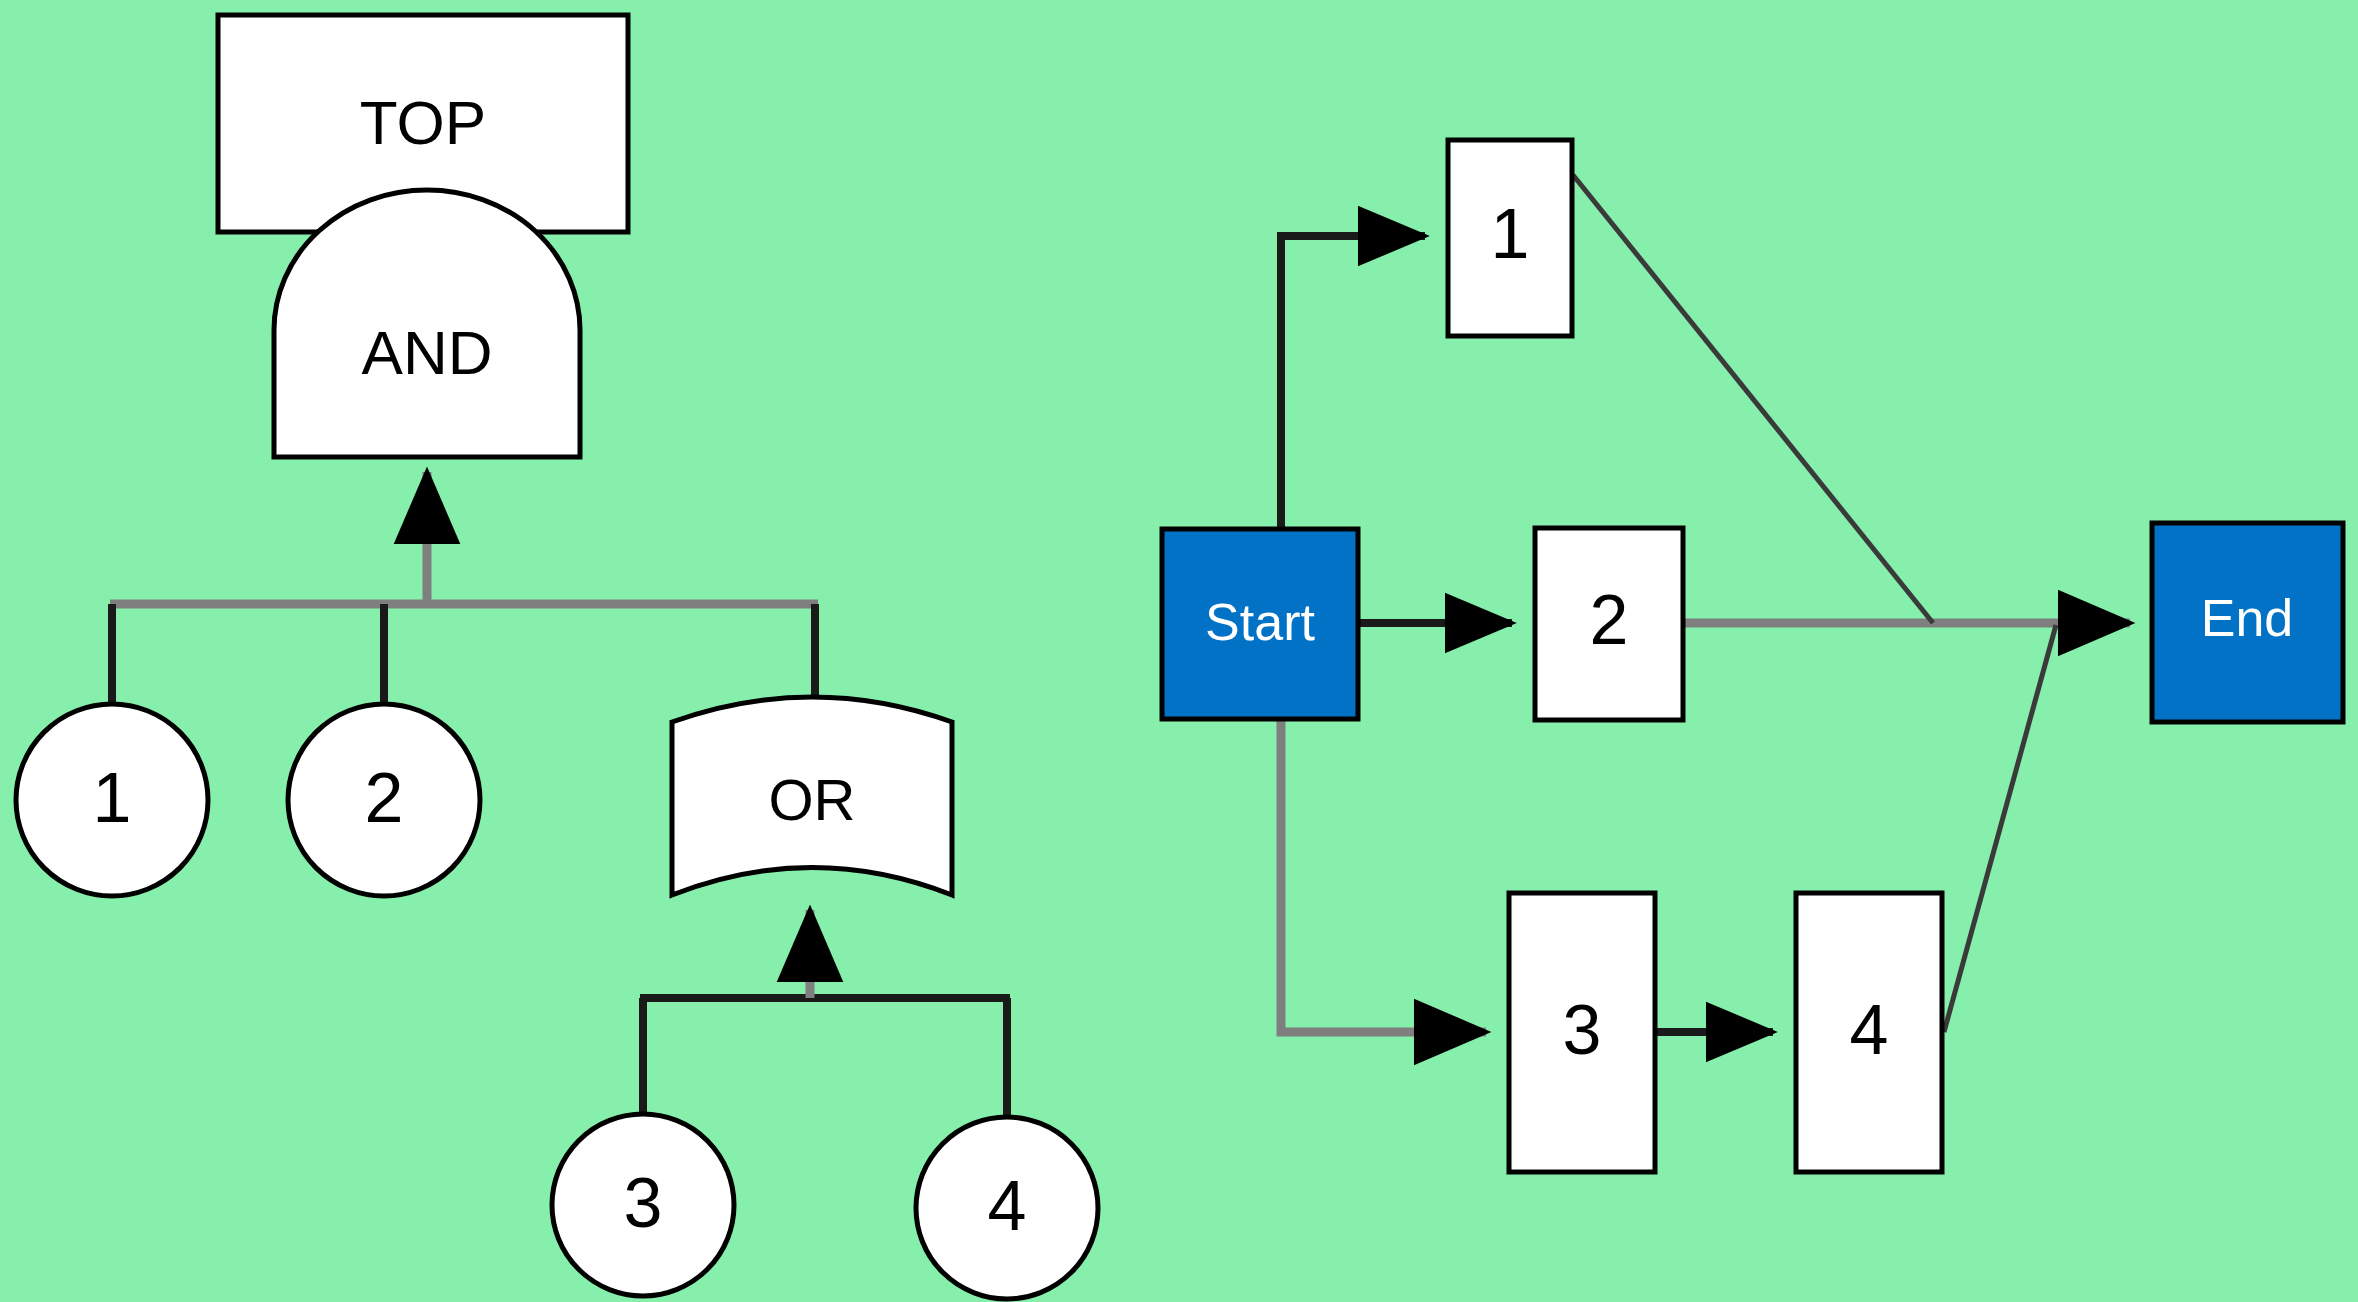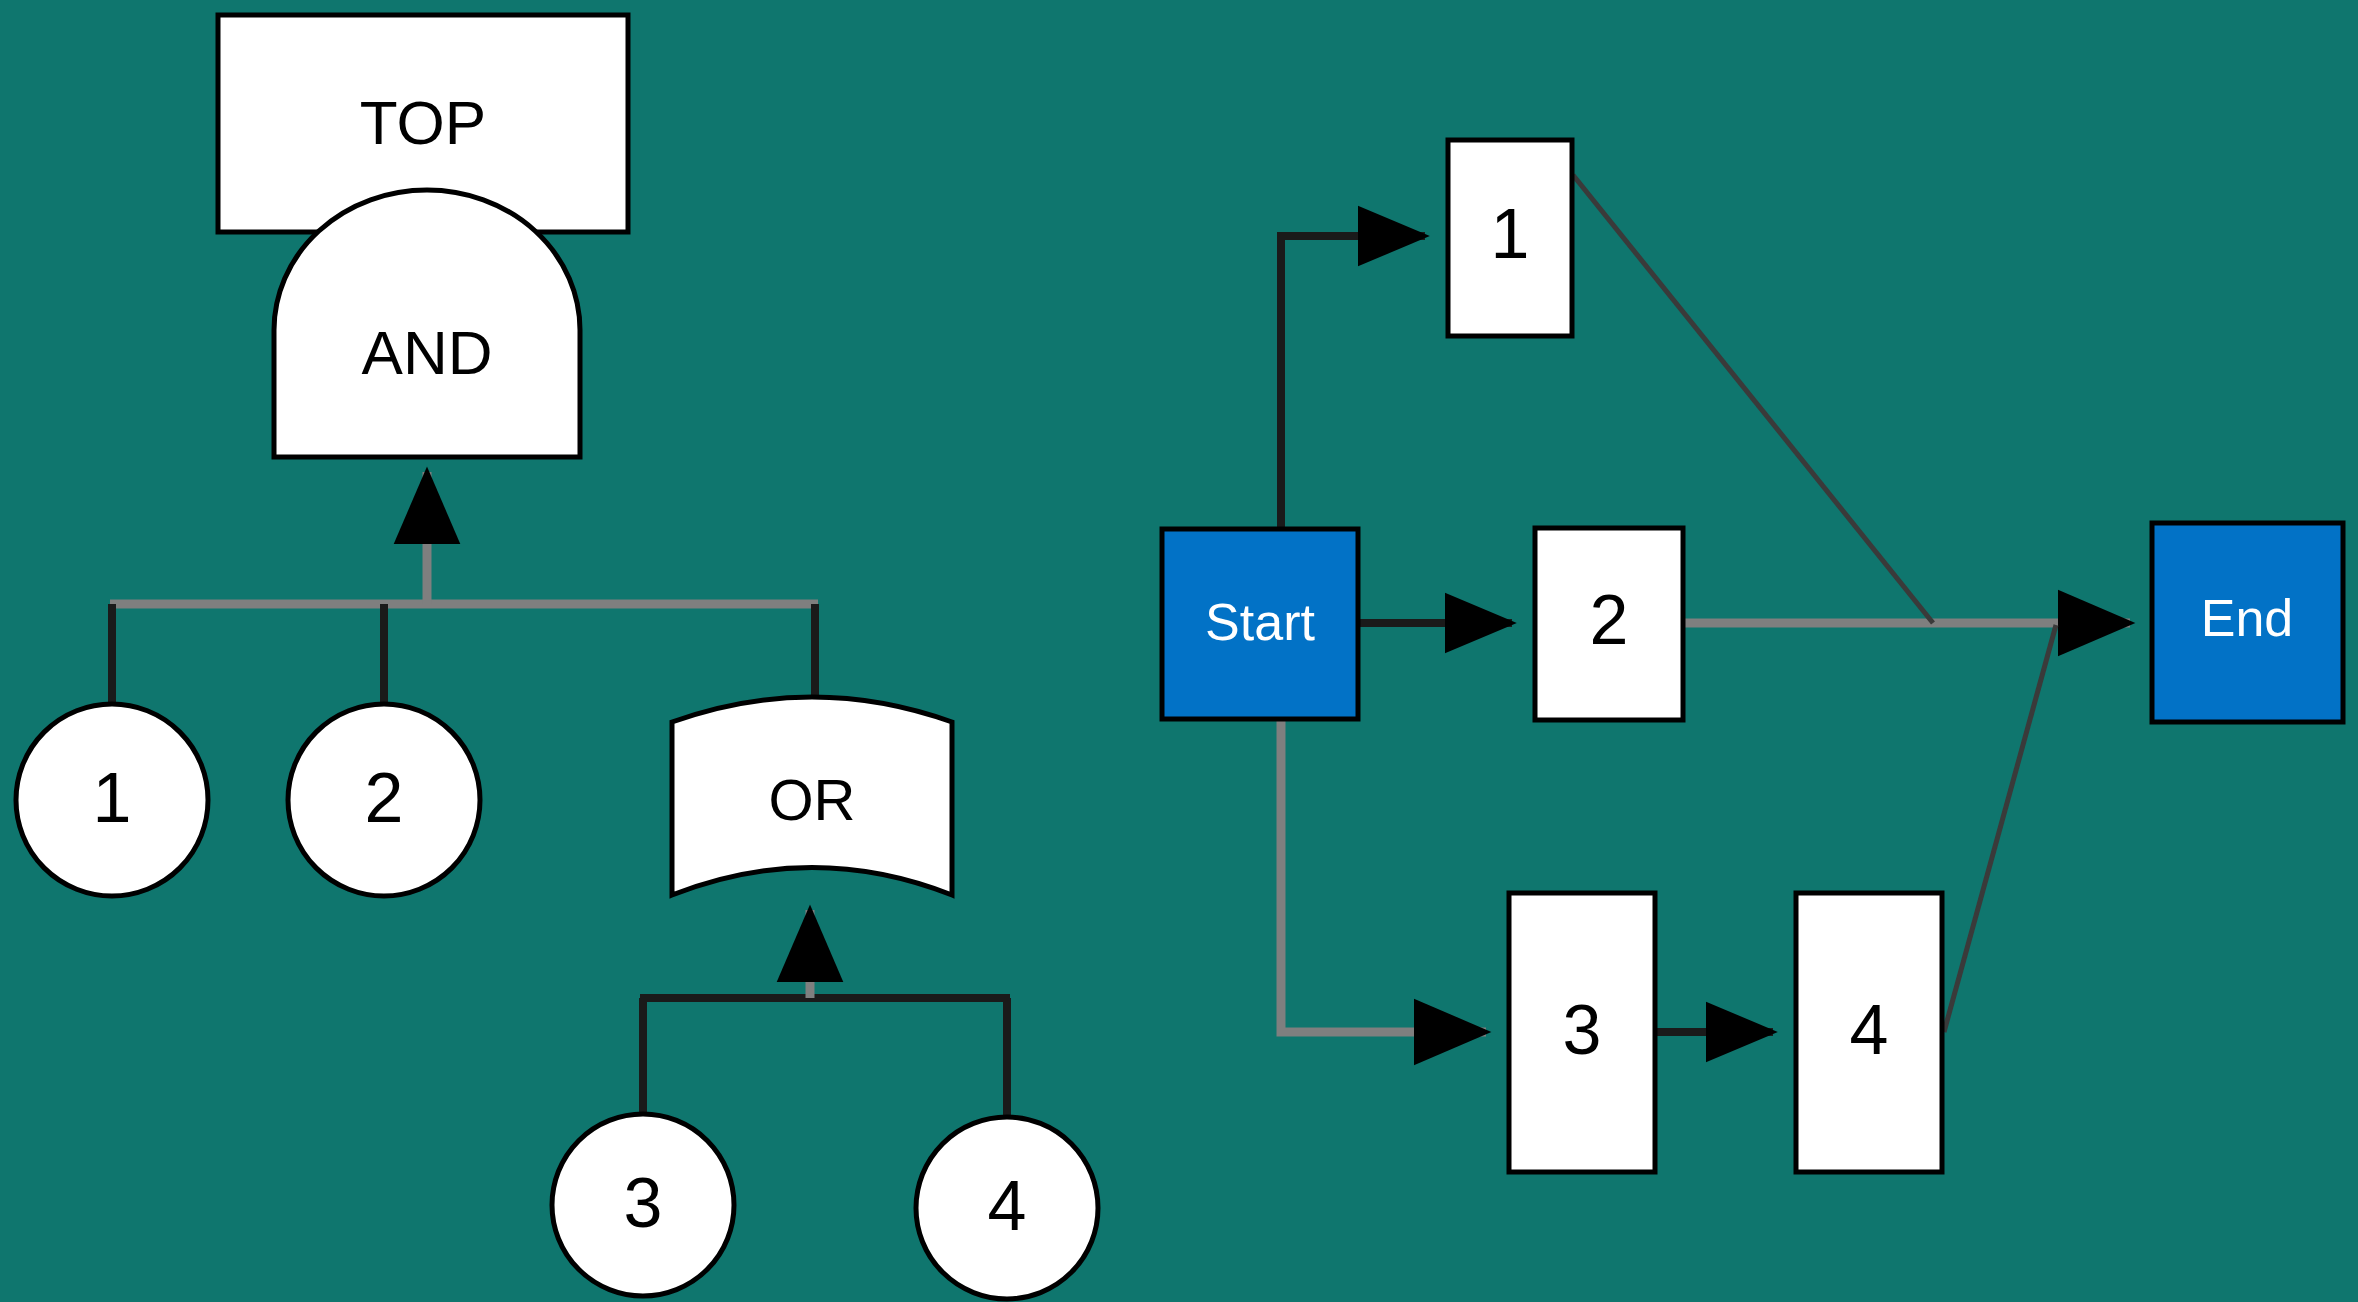--- a/index.html
+++ b/index.html
@@ -11,21 +11,21 @@
   body {
     width: 2358px;
     height: 1302px;
     overflow: hidden;
     font-family: "Liberation Sans", sans-serif;
   }
   #canvas {
     position: relative;
     width: 2358px;
     height: 1302px;
-    background: #0f766e;
+    background: #86efac;
   }
   #diagram-svg {
     position: absolute;
     left: 0;
     top: 0;
     width: 2358px;
     height: 1302px;
   }
   .node-label {
     font-family: "Liberation Sans", sans-serif;

